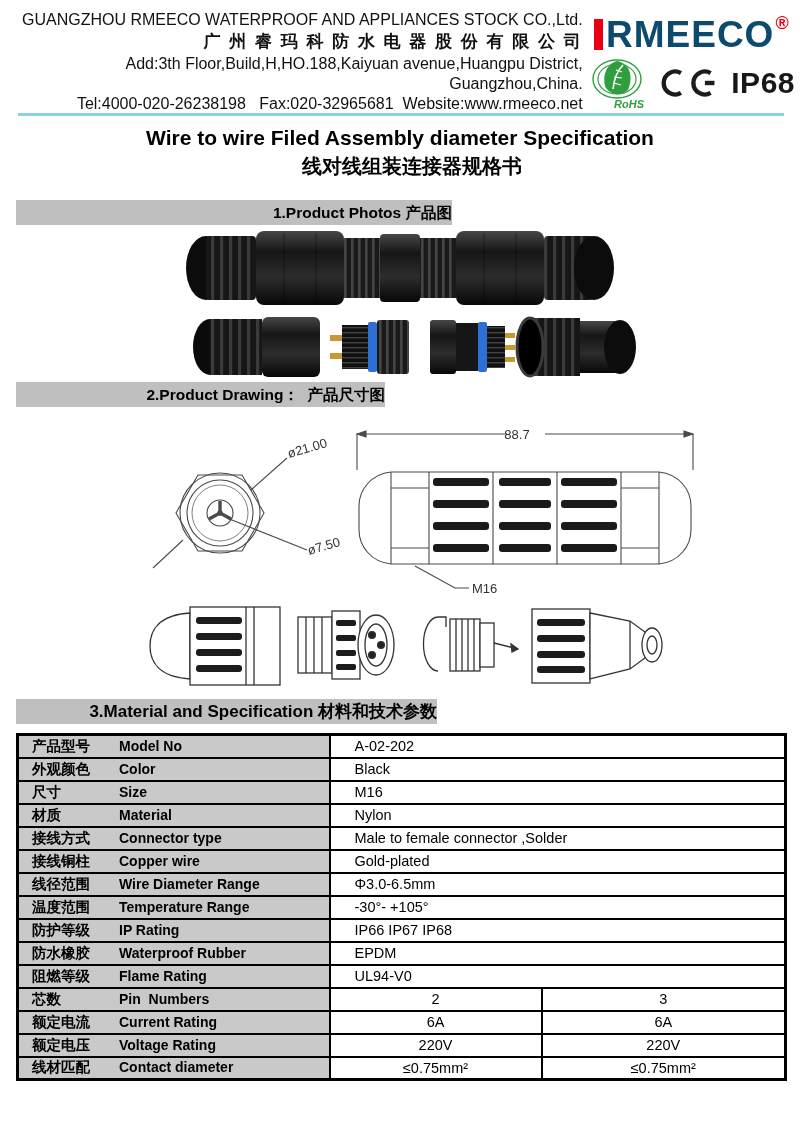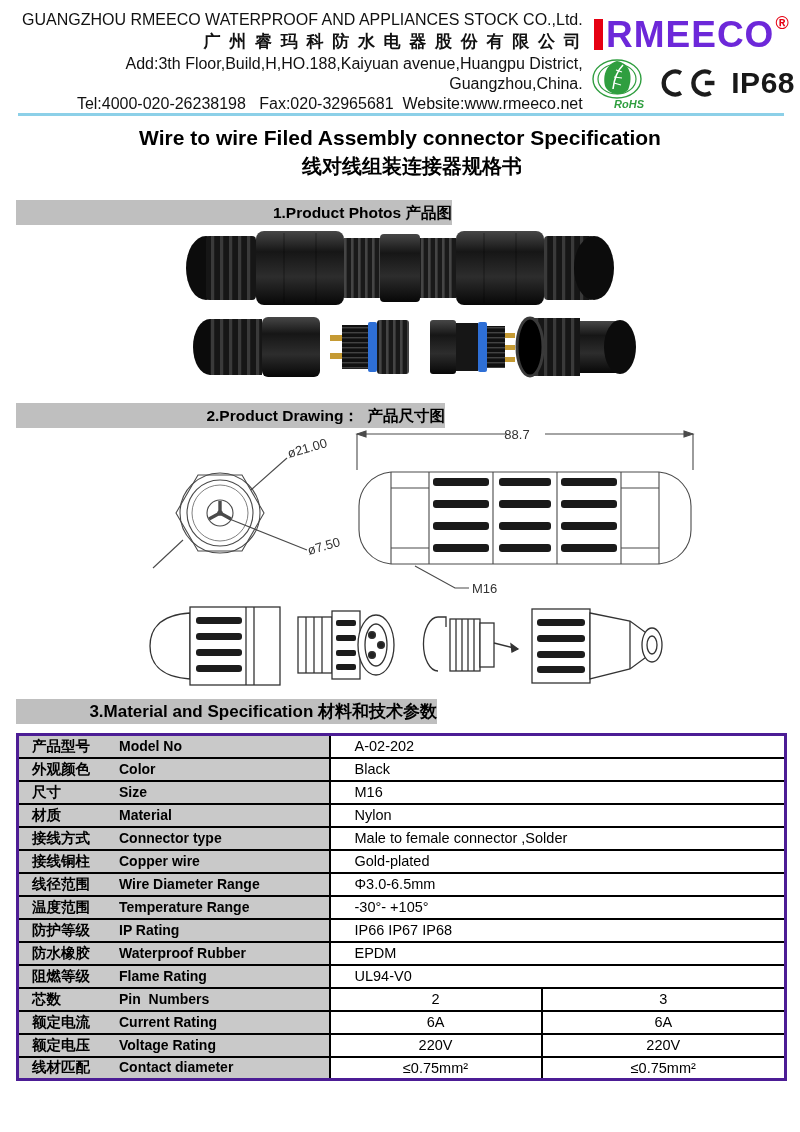--- a/index.html
+++ b/index.html
@@ -8,44 +8,44 @@
   .pre { white-space:pre;text-align:right; }
 
   
   .hd-left { position:absolute; left:22px; top:9px; }
   .co-en { font-size:16px; line-height:21px; color:#111; }
   .co-cn { font-size:17px; line-height:24px; letter-spacing:2px; color:#111;font-weight:bold; }
   .addr  { font-size:16px; line-height:20px; color:#111; }
 
   .logo { position:absolute; left:594px; top:13px; height:42px; }
   .logo-bar { display:inline-block; width:9px; height:31px; background:#e60012; vertical-align:-3px; margin-right:3px; }
-  .logo-text { font-size:37px; font-weight:800; letter-spacing:1px; color:#6d28d9; line-height:38px; }
+  .logo-text { font-size:37px; font-weight:800; letter-spacing:1px; color:#0c4a6e; line-height:38px; }
   .logo-reg { font-size:18px; font-weight:700; color:#e60012; vertical-align:18px; margin-left:1px; }
   .certs { position:absolute; left:590px; top:56px; width:205px; height:54px; display:flex; align-items:center; gap:13px; }
   .rohs { position:relative; width:54px; height:54px; }
   .rohs-txt { position:absolute; left:0; bottom:0; width:54px; text-align:right; font-size:11px; font-weight:700; font-style:italic; color:#2f9e3f; }
   .ip68 { font-size:30px; font-weight:700; color:#181818; letter-spacing:0.5px; }
   .blue-rule { position:absolute; left:18px; top:113px; width:766px; height:3px; background:#8cd0e8; }
 
   
   .title-en { position:absolute; left:0; top:126px; width:800px; text-align:center; font-size:21px; font-weight:700; }
   .title-cn { position:absolute; left:12px; top:153px; width:800px; text-align:center; font-size:20px; font-weight:700; }
 
   
   .secbar { position:absolute; left:16px; height:25px; line-height:25px; background:#bfbfbf; font-size:15.5px; font-weight:700; padding-left:4px; }
   .s1 { top:200px; width:436px; }
-  .s2 { top:403px; width:429px; }
+  .s2 { top:382px; width:369px; }
   .s3 { top:699px; width:421px; font-size:17px; }
 
   .photos { position:absolute; left:148px; top:227px; }
   .dwg    { position:absolute; left:55px;  top:418px; }
   .expl   { position:absolute; left:128px; top:593px; }
 
   
-  .spec { position:absolute; left:16px; top:733px; width:768px; border-collapse:collapse; table-layout:fixed; border:3px solid #4c1d95; }
+  .spec { position:absolute; left:16px; top:733px; width:768px; border-collapse:collapse; table-layout:fixed; border:3px solid #000000; }
   .spec td { border:2px solid #000; height:23px; vertical-align:middle; overflow:hidden; }
   .spec td.lbl { background:#c9c9c9; }
   .cn { display:inline-block; width:100px; padding-left:13px; font-size:14.5px; font-weight:700; white-space:pre; }
   .en { font-size:14px; font-weight:700; white-space:pre; }
   .val { font-size:14.5px; padding-left:24px; white-space:pre; }
   .valc { font-size:14.5px; text-align:center; white-space:pre; }
 </style>
 </head>
 <body>
 
@@ -77,21 +77,21 @@
     <svg width="62" height="30" viewBox="0 0 64 30">
       <path d="M 25,4.6 A 12,12 0 1 0 25,25.4" fill="none" stroke="#1c1c1c" stroke-width="4.6"></path>
       <path d="M 56,4.6 A 12,12 0 1 0 56,25.4" fill="none" stroke="#1c1c1c" stroke-width="4.6"></path>
       <line x1="50" y1="15" x2="60" y2="15" stroke="#1c1c1c" stroke-width="4.6"></line>
     </svg>
     <span class="ip68">IP68</span>
   </div>
 
   <div class="blue-rule"></div>
 
-  <div class="title-en">Wire to wire Filed Assembly connector Specification</div>
+  <div class="title-en">Wire to wire Filed Assembly diameter Specification</div>
   <div class="title-cn">线对线组装连接器规格书</div>
 
   <div class="secbar s1 pre">1.Product Photos 产品图</div>
 
   <svg class="photos" width="504" height="160" viewBox="0 0 504 160">
     <defs>
       <linearGradient id="gBody" x1="0" y1="0" x2="0" y2="1">
         <stop offset="0" stop-color="#474747"></stop>
           <stop offset="0.28" stop-color="#161616"></stop>
         <stop offset="0.62" stop-color="#2d2d2d"></stop>

